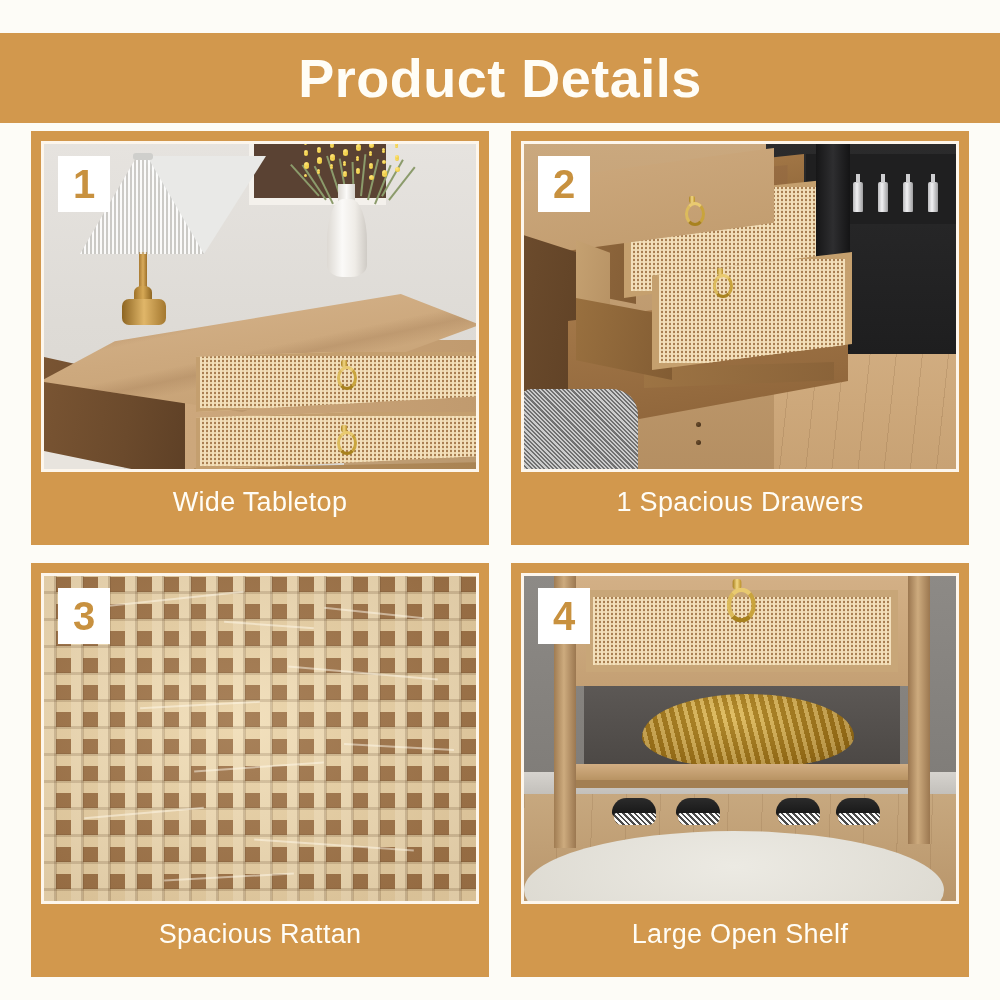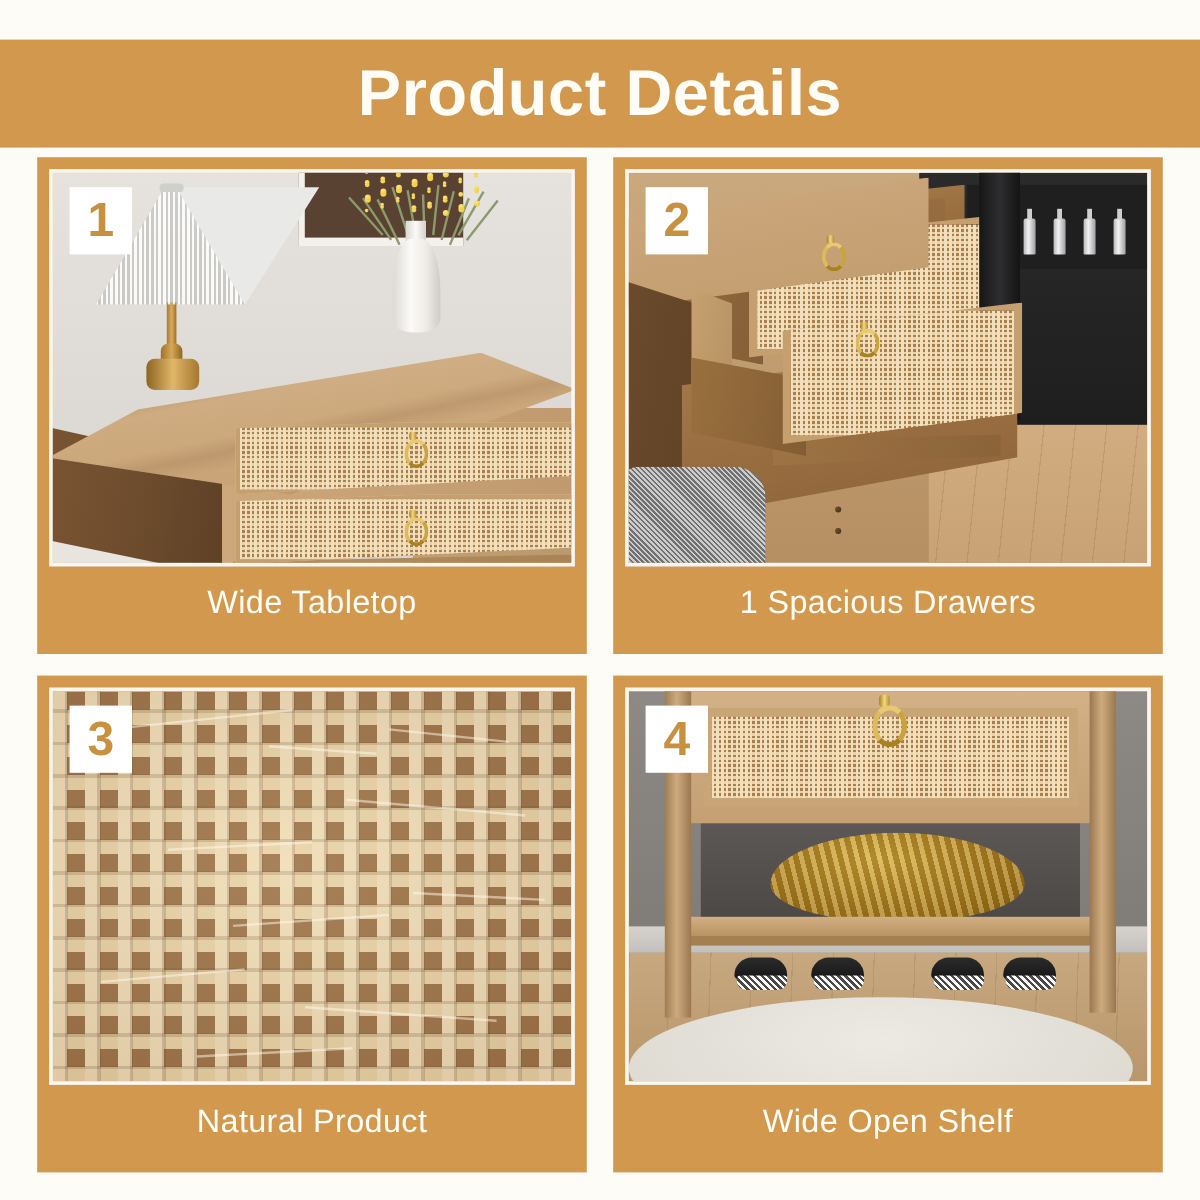--- a/index.html
+++ b/index.html
@@ -730,21 +730,21 @@
               <div class="p3-fiber" style="left: 210px; top: 268px; width: 160px; transform: rotate(4deg);"></div>
               <div class="p3-fiber" style="left: 120px; top: 300px; width: 130px; transform: rotate(-3deg);"></div>
               <div class="p3-fiber" style="left: 280px; top: 36px; width: 100px; transform: rotate(6deg);"></div>
             </div>
 
           <div class="badge">
             <span>3</span>
           </div>
         </div>
       </div>
-      <div class="card-caption">Natural Product</div>
+      <div class="card-caption">Spacious Rattan</div>
     </div>
 
     <div class="card">
       <div class="card-photo-frame">
         <div class="card-photo">
           <div class="p4-wall"></div>
           <div class="p4-baseboard"></div>
           <div class="p4-floor"></div>
           <div class="p4-rug"></div>
 
@@ -766,17 +766,17 @@
               <i style="left: 152px;"></i>
               <i style="left: 252px;"></i>
               <i style="left: 312px;"></i>
             </div>
 
           <div class="badge">
             <span>4</span>
           </div>
         </div>
       </div>
-      <div class="card-caption">Wide Open Shelf</div>
+      <div class="card-caption">Large Open Shelf</div>
     </div>
 
   </div>
 </div>
 
 </body></html>

